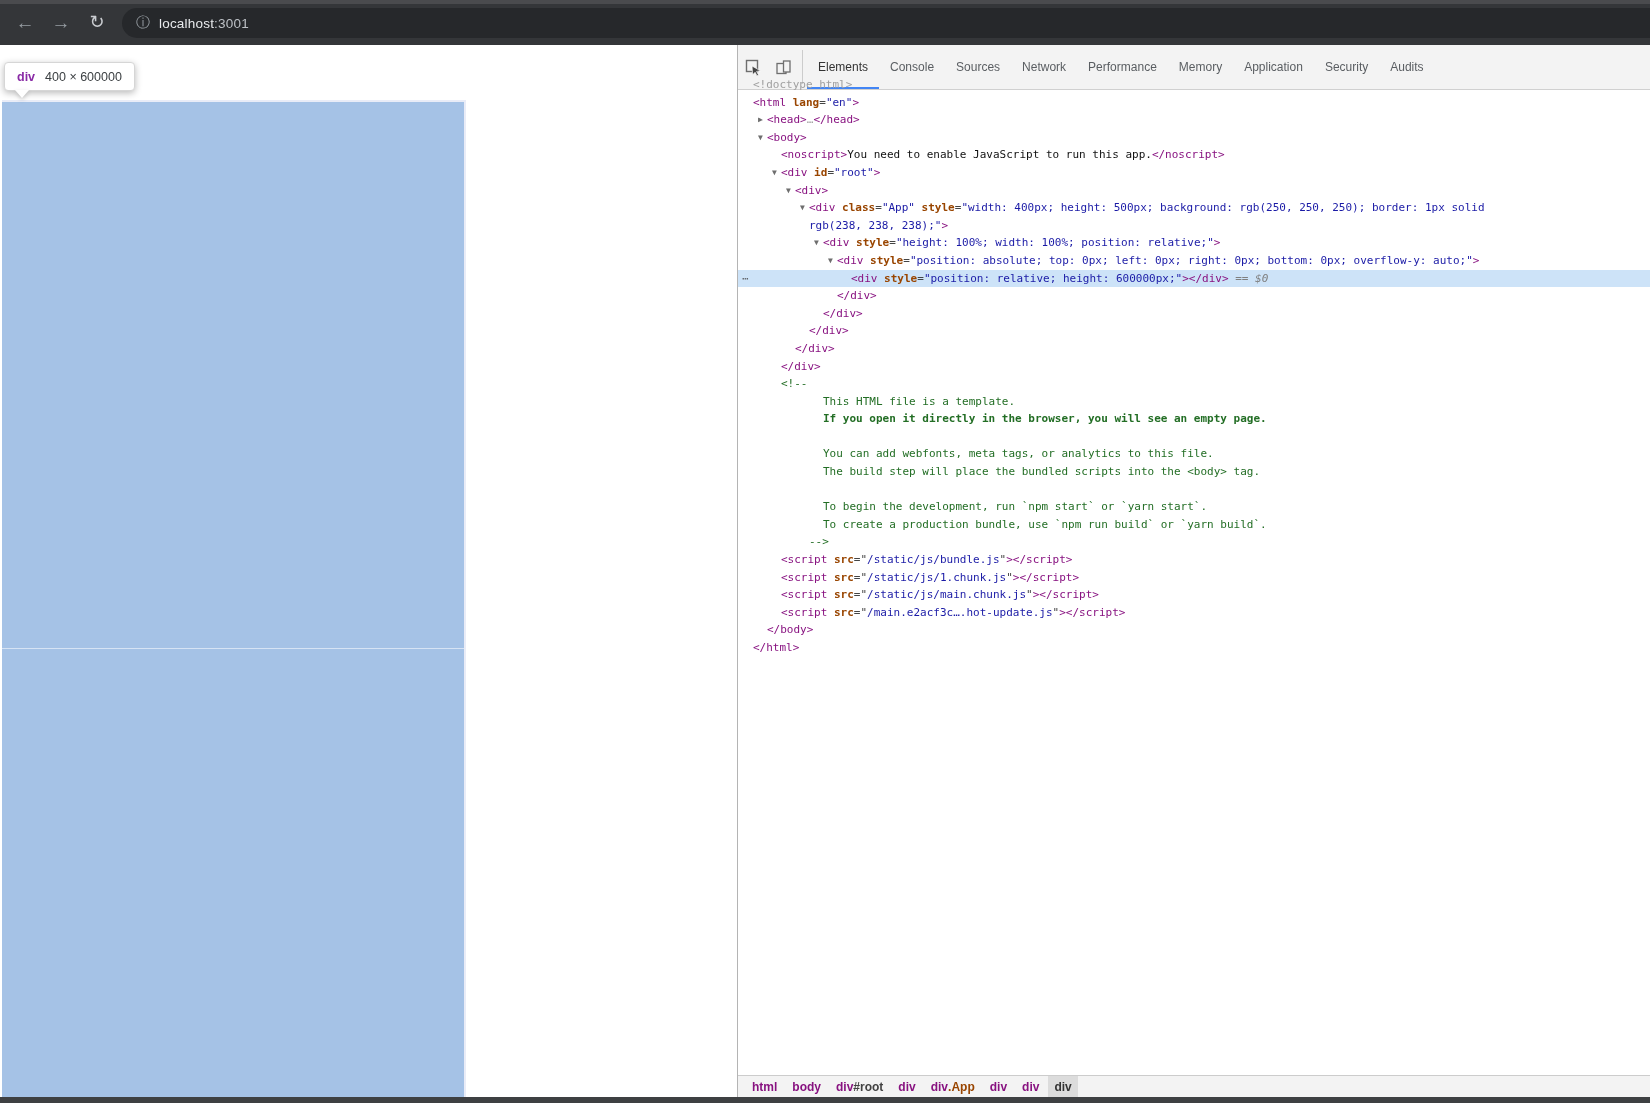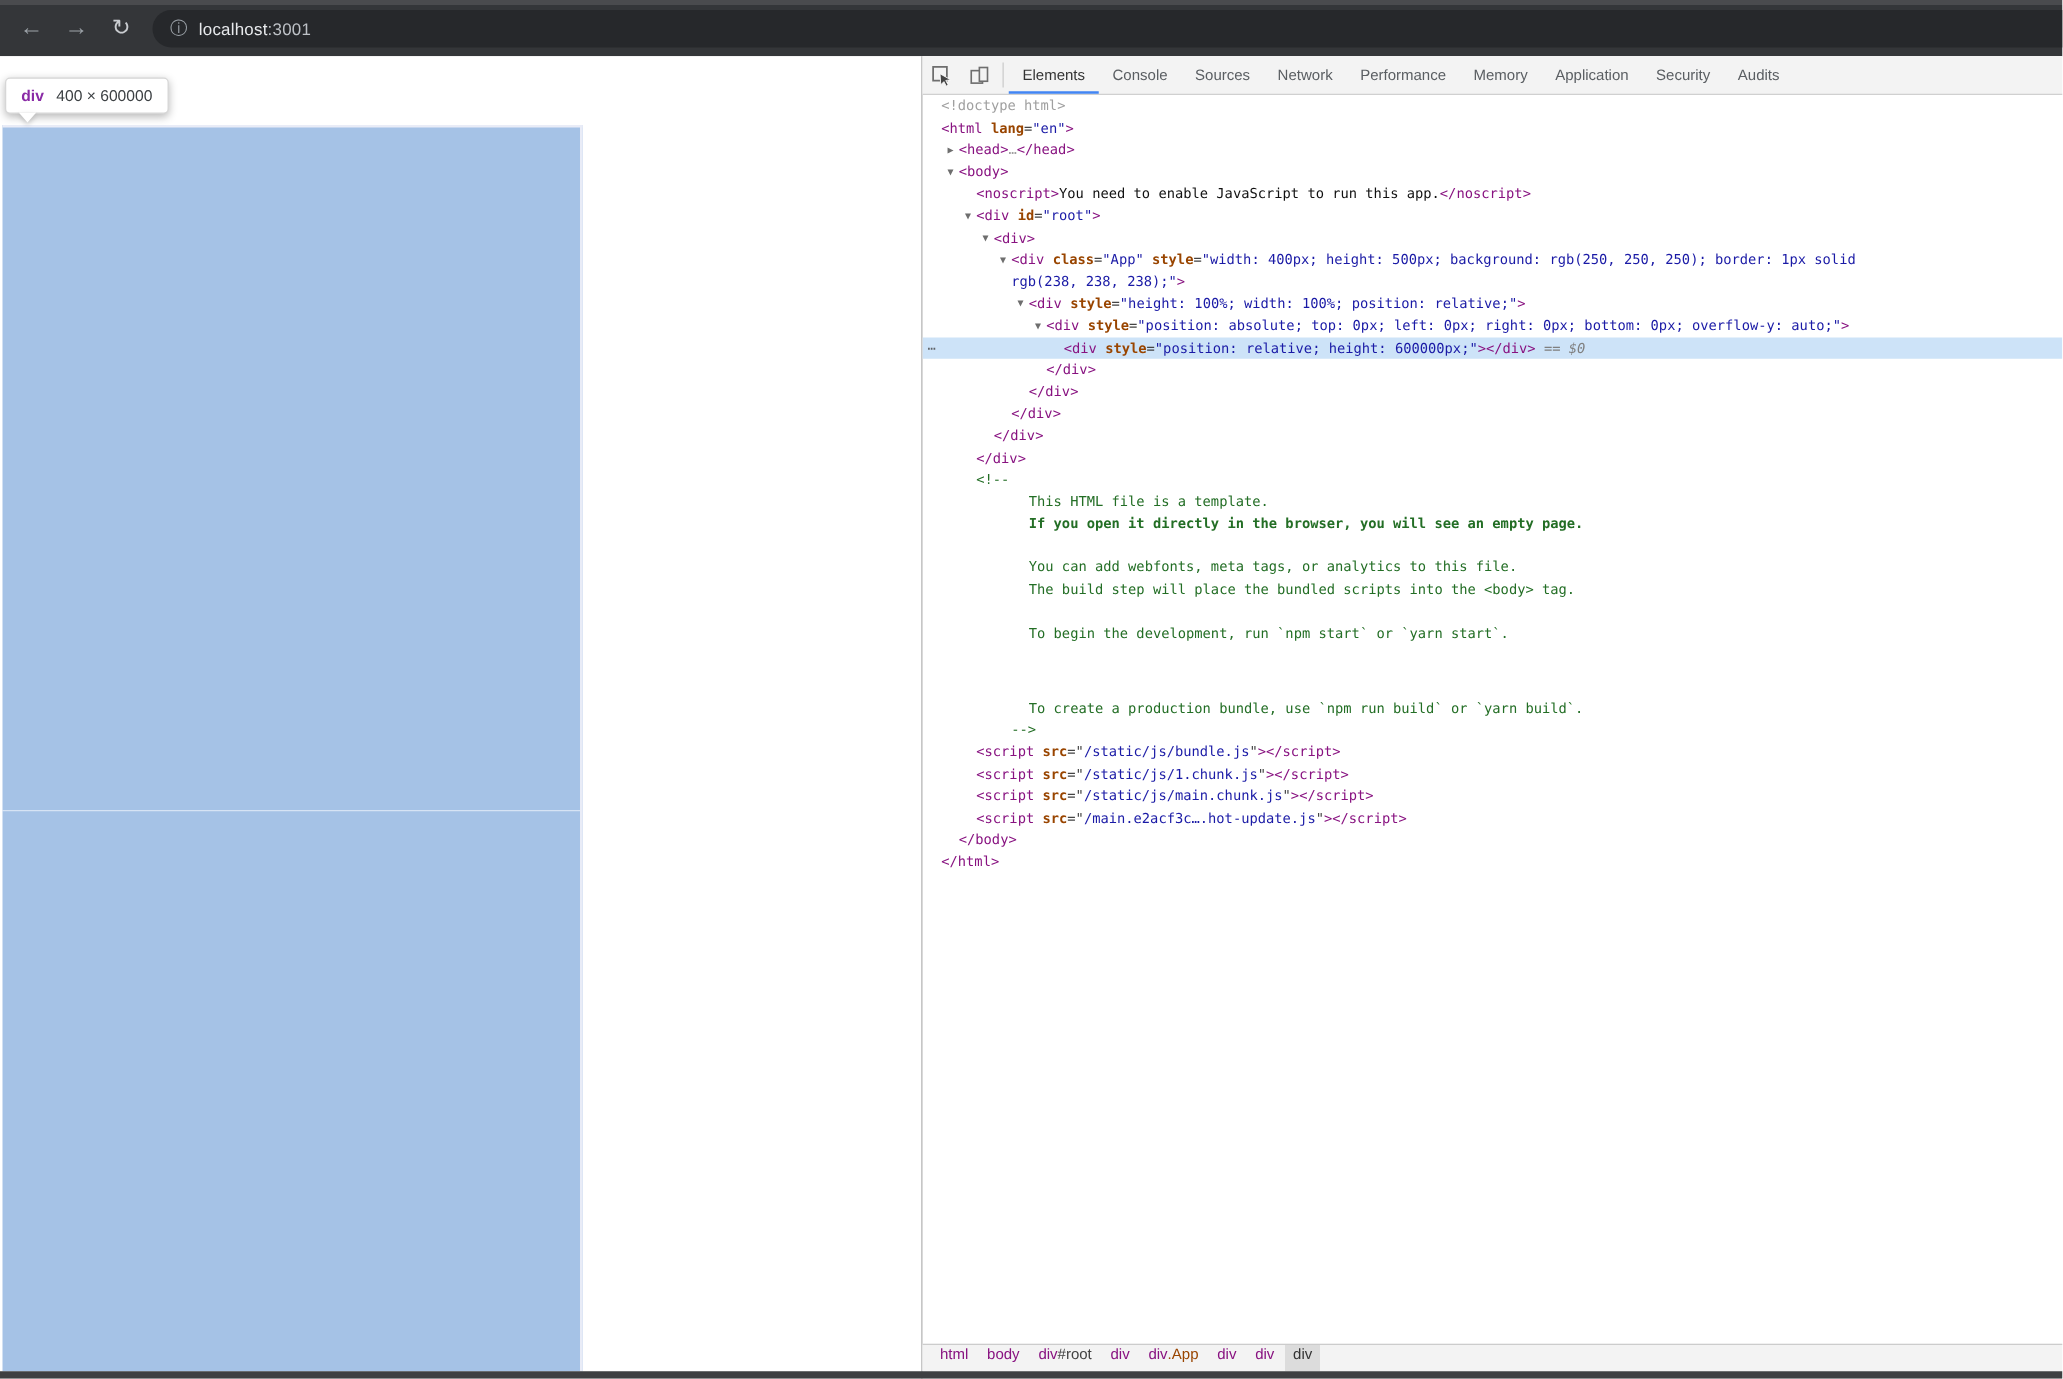--- a/index.html
+++ b/index.html
@@ -30,21 +30,21 @@
                  display:flex; align-items:center; padding:0 12px; z-index:5; }
   .tt-tag { color:#8a2ba6; font-size:12.5px; font-weight:bold; margin-right:10px; }
   .tt-size { color:#3c4043; font-size:12.5px; }
   .tt-arrow { position:absolute; left:15px; top:45px; width:0; height:0; z-index:6;
               border-left:7px solid transparent; border-right:7px solid transparent;
               border-top:8px solid #fff; filter:drop-shadow(0 2px 2px rgba(0,0,0,.2)); }
 
   
   .devtools { position:absolute; left:737px; top:45px; right:0; bottom:0;
               background:#fff; border-left:1px solid #b4b4b4; }
-  .dt-toolbar { position:absolute; left:0; right:0; top:0; height:31px; background:#f3f3f3;
+  .dt-toolbar { position:absolute; left:0; right:0; top:0; height:45px; background:#f3f3f3;
                 border-bottom:1px solid #d0d0d0; display:flex; align-items:stretch; }
   .tool-btn { width:30px; display:flex; align-items:center; justify-content:center; cursor:default; }
   .tool-btn svg { display:block; }
   .tb-sep { width:1px; background:#ccc; margin:5px 4px; }
   .dt-tab { padding:0 11px; font-size:12px; color:#5a5e62; display:flex; align-items:center;
             position:relative; cursor:default; }
   .dt-tab.active { color:#333; }
   .dt-tab.active::after { content:""; position:absolute; left:0; right:0; bottom:0; height:2px; background:#4285f4; }
 
   .tree { position:absolute; left:0; right:0; top:27px; bottom:28px; overflow:hidden;
@@ -55,21 +55,21 @@
   .row-dots { position:absolute; left:4px; top:0; color:#5f6368; font-size:11px; letter-spacing:1px; }
   .sg-g { color:#a0a0a0; } .sg-t { color:#881280; } .sg-a { color:#994500;font-weight:bold; }
   .sg-p { color:#444; }   .sg-v { color:#1a1aa6; }
   .sg-l { color:#1a1aa6; }
   .sg-x { color:#111; }   .sg-c { color:#236e25; }
   .sg-eq { color:#7f7f7f; } .sg-dz { color:#7f7f7f; font-style:italic; }
 
   .crumbs { position:absolute; left:0; right:0; bottom:6px; height:22px; background:#f3f3f3;
             border-top:1px solid #ccc; display:flex; align-items:stretch; padding-left:8px;
             font-size:12px; }
-  .crumb { display:flex; align-items:flex-start; padding:0 6px; margin-right:3px; cursor:default; }
+  .crumb { display:flex; align-items:center; padding:0 6px; margin-right:3px; cursor:default;font-weight:bold; }
   .crumb.selected { background:#dcdcdc; }
   .cb-t { color:#881280; } .cb-p { color:#424242; } .cb-cl { color:#994500; } .cb-pl { color:#333; }
 
   .bottom-strip { position:absolute; left:0; right:0; bottom:0; height:6px; background:#3e4042; z-index:10; }
 </style>
 </head>
 <body>
 
 <div class="screen">
 
@@ -141,21 +141,21 @@
         <div class="tree-row" style="padding-left: 57px;"><span class="sg-t">&lt;/div&gt;</span></div>
         <div class="tree-row" style="padding-left: 43px;"><span class="sg-t">&lt;/div&gt;</span></div>
         <div class="tree-row" style="padding-left: 43px;"><span class="sg-c">&lt;!--</span></div>
         <div class="tree-row" style="padding-left: 85px;"><span class="sg-c">This HTML file is a template.</span></div>
         <div class="tree-row" style="padding-left: 85px; font-weight: bold;"><span class="sg-c">If you open it directly in the browser, you will see an empty page.</span></div>
         <div class="tree-row" style="padding-left: 85px;"></div>
         <div class="tree-row" style="padding-left: 85px;"><span class="sg-c">You can add webfonts, meta tags, or analytics to this file.</span></div>
         <div class="tree-row" style="padding-left: 85px;"><span class="sg-c">The build step will place the bundled scripts into the &lt;body&gt; tag.</span></div>
         <div class="tree-row" style="padding-left: 85px;"></div>
         <div class="tree-row" style="padding-left: 85px;"><span class="sg-c">To begin the development, run `npm start` or `yarn start`.</span></div>
-        <div class="tree-row" style="padding-left: 85px; margin-top: 42px;"><span class="sg-c">To create a production bundle, use `npm run build` or `yarn build`.</span></div>
+        <div class="tree-row" style="padding-left: 85px;"><span class="sg-c">To create a production bundle, use `npm run build` or `yarn build`.</span></div>
         <div class="tree-row" style="padding-left: 71px;"><span class="sg-c">--&gt;</span></div>
         <div class="tree-row" style="padding-left: 43px;"><span class="sg-t">&lt;script</span><span class="sg-a"> src</span><span class="sg-p">="</span><span class="sg-l">/static/js/bundle.js</span><span class="sg-p">"</span><span class="sg-t">&gt;&lt;/script&gt;</span></div>
         <div class="tree-row" style="padding-left: 43px;"><span class="sg-t">&lt;script</span><span class="sg-a"> src</span><span class="sg-p">="</span><span class="sg-l">/static/js/1.chunk.js</span><span class="sg-p">"</span><span class="sg-t">&gt;&lt;/script&gt;</span></div>
         <div class="tree-row" style="padding-left: 43px;"><span class="sg-t">&lt;script</span><span class="sg-a"> src</span><span class="sg-p">="</span><span class="sg-l">/static/js/main.chunk.js</span><span class="sg-p">"</span><span class="sg-t">&gt;&lt;/script&gt;</span></div>
         <div class="tree-row" style="padding-left: 43px;"><span class="sg-t">&lt;script</span><span class="sg-a"> src</span><span class="sg-p">="</span><span class="sg-l">/main.e2acf3c….hot-update.js</span><span class="sg-p">"</span><span class="sg-t">&gt;&lt;/script&gt;</span></div>
         <div class="tree-row" style="padding-left: 29px;"><span class="sg-t">&lt;/body&gt;</span></div>
         <div class="tree-row" style="padding-left: 15px;"><span class="sg-t">&lt;/html&gt;</span></div>
       </div>
 
     <div class="crumbs" id="crumb-bar">

